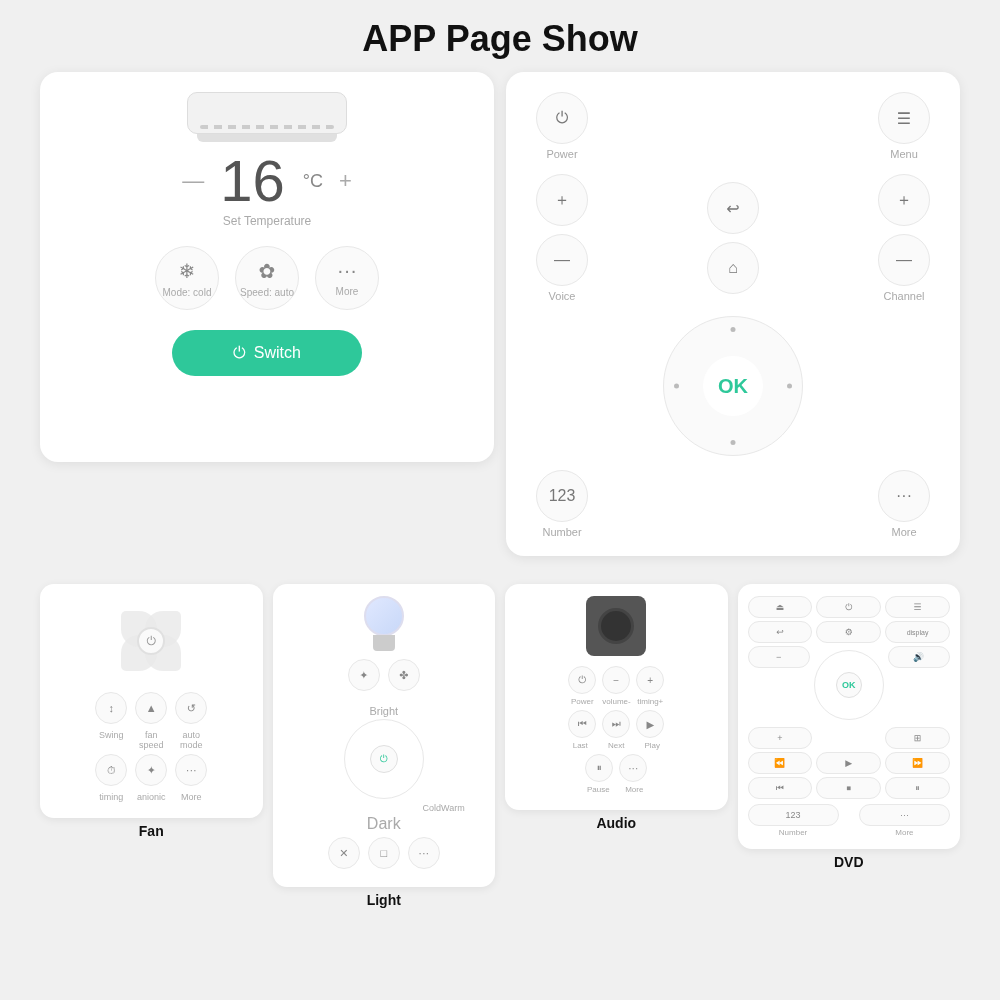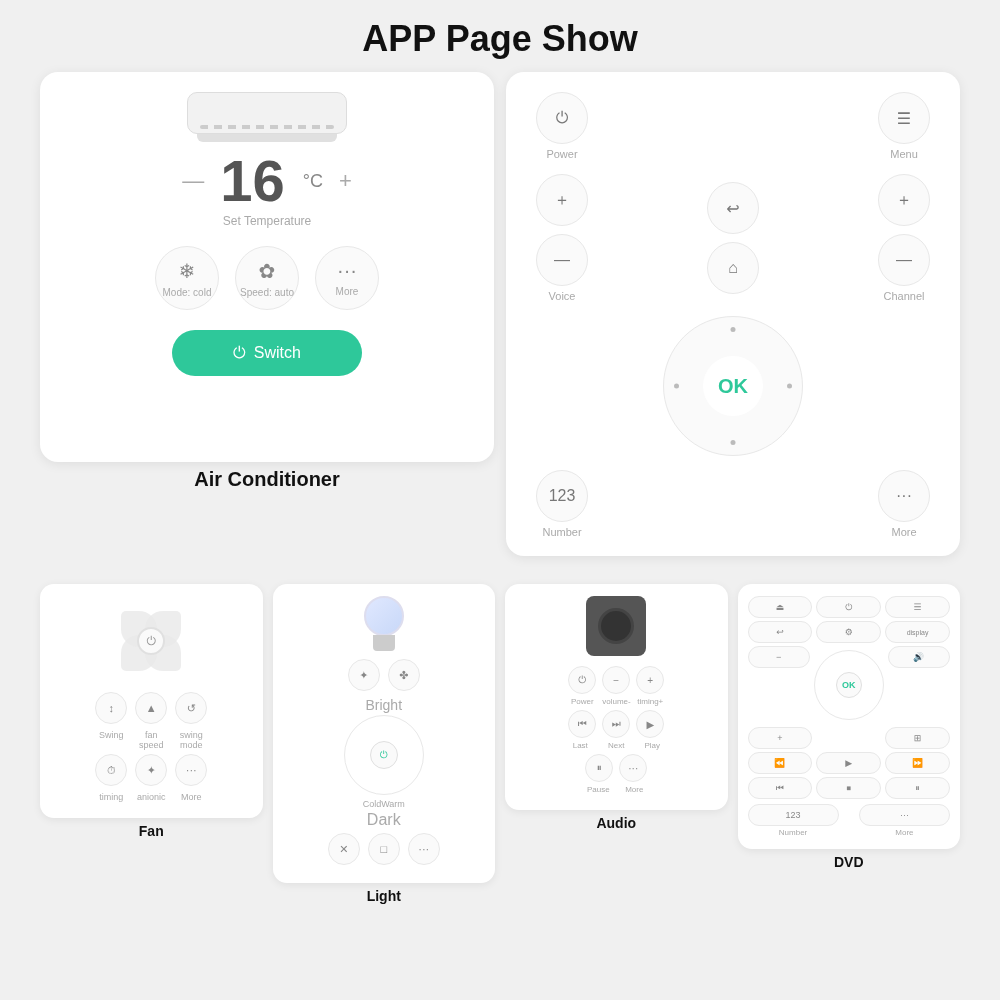--- a/index.html
+++ b/index.html
@@ -50,21 +50,21 @@
     }
     .ac-temp-btn {
       color: #aaa;
       font-size: 22px;
       font-weight: 300;
       cursor: pointer;
       user-select: none;
     }
     .ac-temp-value {
       font-size: 58px;
-      font-weight: 700;
+      font-weight: 400;
       color: #555;
       line-height: 1;
       text-align: right;
     }
     .ac-temp-unit {
       font-size: 18px;
       color: #888;
       vertical-align: super;
       margin-left: 2px;
     }
@@ -555,21 +555,20 @@
           <span class="ac-ctrl-icon">···</span>
           <span class="ac-ctrl-label">More</span>
         </div>
       </div>
 
       <button class="ac-switch-btn">
         <span class="ac-switch-icon">⏻</span>
         <span>Switch</span>
       </button>
     </div>
-    <div class="section-label">Air Conditioner</div>
   </div>
 
   <div class="card-wrapper">
     <div class="card tv-card">
 
       <div class="tv-top-row">
         <div class="tv-btn-group">
           <div class="tv-round-btn">⏻</div>
           <span class="tv-btn-label">Power</span>
         </div>
@@ -630,21 +629,21 @@
         <div class="fan-center">⏻</div>
       </div>
       <div class="mini-btn-row">
         <div class="mini-btn">↕</div>
         <div class="mini-btn">▲</div>
         <div class="mini-btn">↺</div>
       </div>
       <div class="mini-label-row">
         <span class="mini-label">Swing</span>
         <span class="mini-label">fan speed</span>
-        <span class="mini-label">swing mode</span>
+        <span class="mini-label">auto mode</span>
       </div>
       <div class="mini-btn-row">
         <div class="mini-btn">⏱</div>
         <div class="mini-btn">✦</div>
         <div class="mini-btn">···</div>
       </div>
       <div class="mini-label-row">
         <span class="mini-label">timing</span>
         <span class="mini-label">anionic</span>
         <span class="mini-label">More</span>
@@ -656,25 +655,25 @@
   <div class="bottom-card-wrapper">
     <div class="mini-card">
       <div class="light-bulb">
         <div class="light-bulb-top"></div>
         <div class="light-bulb-base"></div>
       </div>
       <div class="mini-btn-row">
         <div class="mini-btn">✦</div>
         <div class="mini-btn">✤</div>
       </div>
-      <span class="light-label-item" style="font-size:14px;color:#aaa;margin-bottom:2px;">Bright</span>
+      <span class="light-label-item" style="font-size:11px;color:#aaa;margin-bottom:2px;margin-top:8px;">Bright</span>
       <div class="light-circle">
         <div class="light-center-btn">⏻</div>
       </div>
-      <div style="display:flex;justify-content:center;width:80%;margin-bottom:2px;">
+      <div style="display:flex;justify-content:flex-end;width:80%;margin-bottom:2px;">
         <span class="light-label-item">Cold</span>
         <span class="light-label-item">Warm</span>
       </div>
       <span class="light-label-item" style="font-size:16px;color:#aaa;margin-bottom:4px;">Dark</span>
       <div class="mini-btn-row">
         <div class="mini-btn">✕</div>
         <div class="mini-btn">□</div>
         <div class="mini-btn">···</div>
       </div>
     </div>

